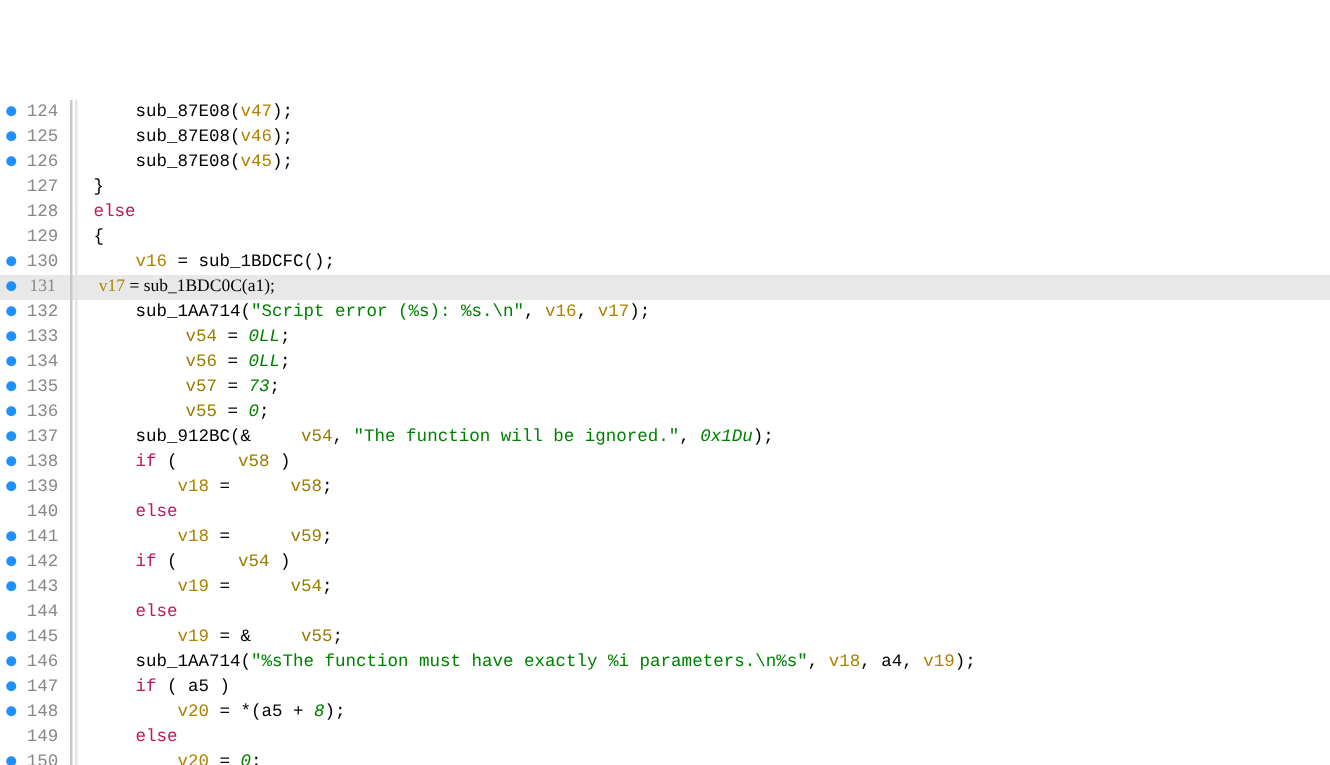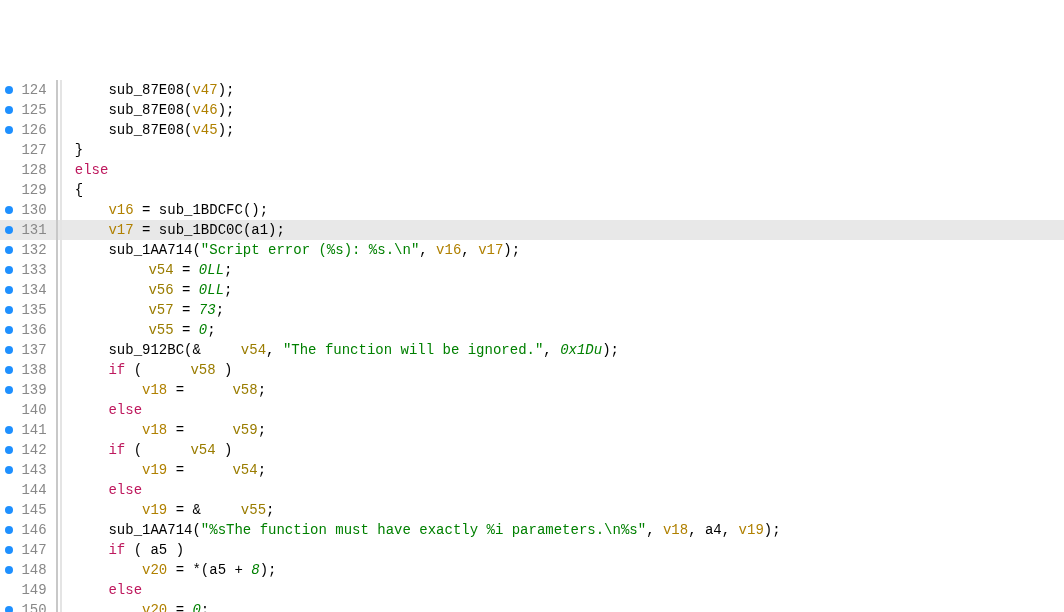--- a/index.html
+++ b/index.html
@@ -10,21 +10,21 @@
     background: #ffffff;
     color: #000;
     white-space: pre;
   }
   .code-container { display: flex; flex-direction: column; }
   .line {
     display: flex;
     height: 20px;
     align-items: center;
   }
-  .line.highlighted { background: #e8e8e8; }
+  .line.highlighted { background: #e8e8e8; font-family: Liberation Serif, serif; }
   .bp-col {
     width: 18px;
     text-align: center;
     flex-shrink: 0;
   }
   .bp-dot {
     width: 8px;
     height: 8px;
     background: #1e90ff;
     border-radius: 50%;

